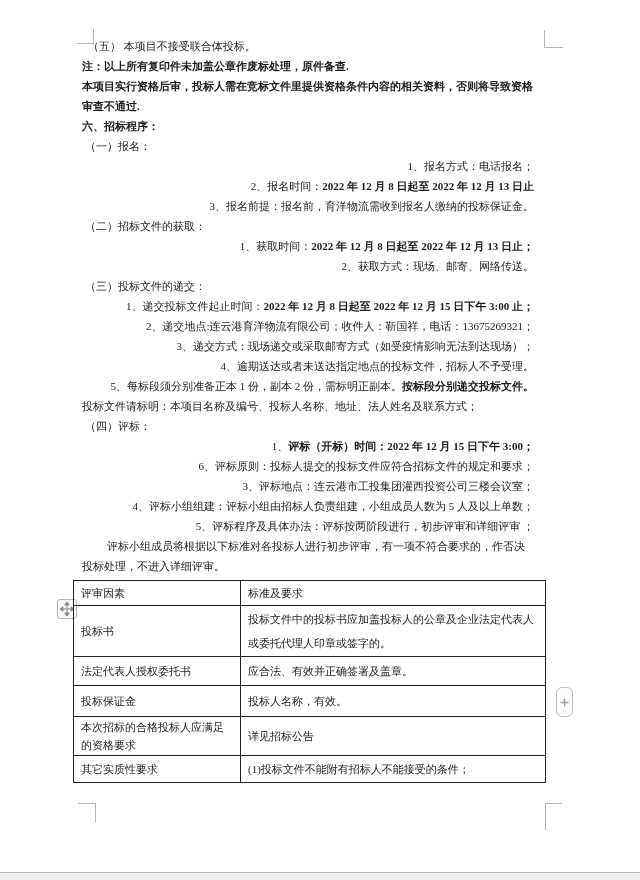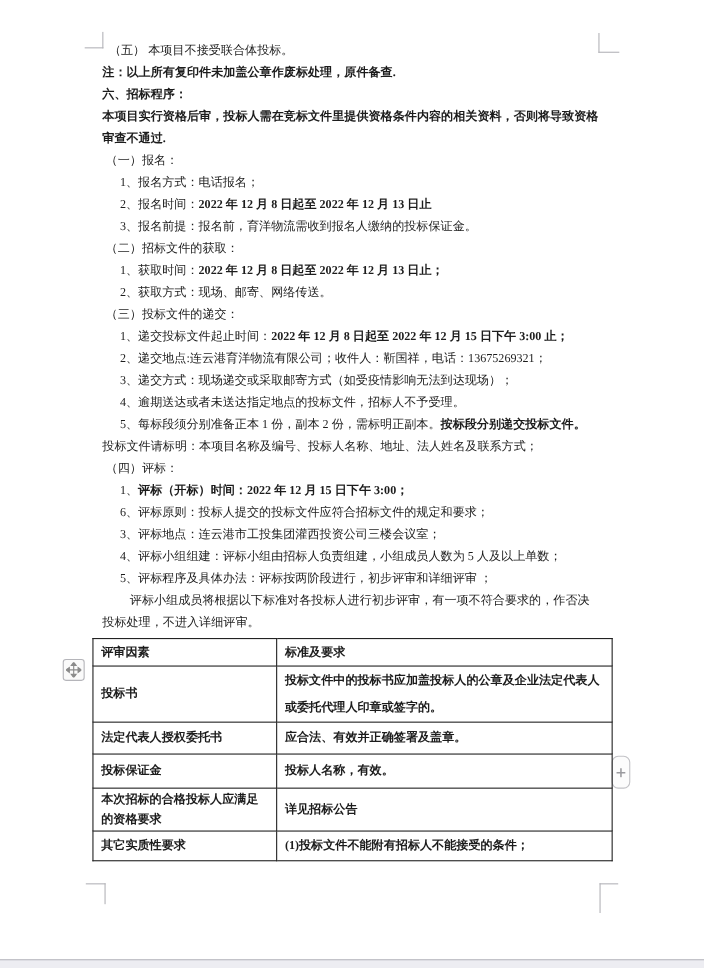--- a/index.html
+++ b/index.html
@@ -26,39 +26,38 @@
     display:flex;align-items:center;justify-content:center;cursor:move;
   }
   .insert-btn{
     position:absolute;left:556px;top:687px;width:17px;height:30px;box-sizing:border-box;
     border:1px solid #c2c2c6;border-radius:6px;background:#fcfcfc;
     display:flex;align-items:center;justify-content:center;cursor:pointer;
   }
 
   
   .doc{
-    position:absolute;left:93px;top:36px;width:452px;
+    position:absolute;left:82px;top:36px;width:452px;
     font-size:11px;line-height:20px;color:#1c1c1c;
     letter-spacing:0;
   }
   .doc p{margin:0;}
   .b{font-weight:bold;}
   .indent1{padding-left:6px;}
   .sec{padding-left:3px;}
-  .item{padding-left:16px;}
+  .item{padding-left:16px;text-align:right;}
   .firstline-indent{text-indent:25px;}
 
   table.eval{
     border-collapse:collapse;margin-left:-9px;margin-top:4px;
     width:473px;table-layout:fixed;font-size:11px;line-height:20px;color:#1c1c1c;
   }
   table.eval td{
     border:1px solid #222;padding:1px 7px;vertical-align:middle;
     overflow:hidden;
-    font-weight:bold;
   }
   td.c1{width:152px;}
   tr.h  td{height:22px;}
   tr.r1 td{height:48px;line-height:24px;}
   tr.r2 td{height:26px;}
   tr.r3 td{height:28px;}
   tr.r4 td{height:32px;line-height:18px;}
   tr.r5 td{height:24px;margin-top:19px;}
 </style>
 </head>
@@ -93,22 +92,22 @@
         <line x1="4.5" y1="0.5" x2="4.5" y2="8.5"></line>
         <line x1="0.5" y1="4.5" x2="8.5" y2="4.5"></line>
       </g>
     </svg>
   </span>
 </div>
 
 <div class="doc">
   <p class="indent1">（五） 本项目不接受联合体投标。</p>
   <p class="b">注：以上所有复印件未加盖公章作废标处理，原件备查.</p>
+  <p class="b">本项目实行资格后审，投标人需在竞标文件里提供资格条件内容的相关资料，否则将导致资格审查不通过.</p>
   <p class="b">六、招标程序：</p>
-  <p class="b">本项目实行资格后审，投标人需在竞标文件里提供资格条件内容的相关资料，否则将导致资格审查不通过.</p>
   <p class="sec">（一）报名：</p>
   <p class="item">1、报名方式：电话报名；</p>
   <p class="item"><span>2、报名时间：</span><span class="b">2022 年 12 月 8 日起至 2022 年 12 月 13 日止</span></p>
   <p class="item">3、报名前提：报名前，育洋物流需收到报名人缴纳的投标保证金。</p>
   <p class="sec">（二）招标文件的获取：</p>
   <p class="item"><span>1、获取时间：</span><span class="b">2022 年 12 月 8 日起至 2022 年 12 月 13 日止；</span></p>
   <p class="item">2、获取方式：现场、邮寄、网络传送。</p>
   <p class="sec">（三）投标文件的递交：</p>
   <p class="item"><span>1、递交投标文件起止时间：</span><span class="b">2022 年 12 月 8 日起至 2022 年 12 月 15 日下午 3:00 止；</span></p>
   <p class="item">2、递交地点:连云港育洋物流有限公司；收件人：靳国祥，电话：13675269321；</p>

